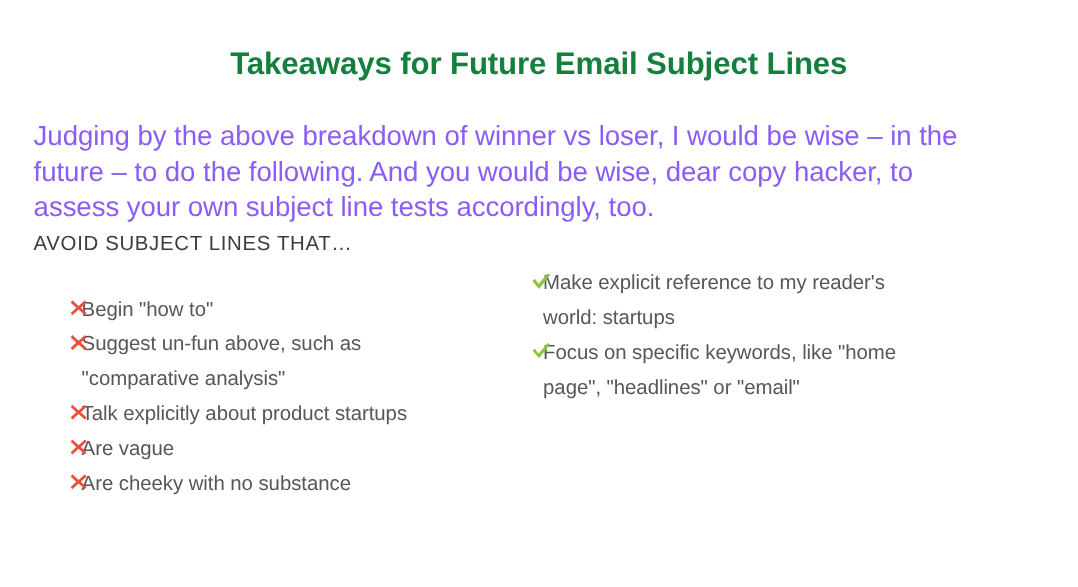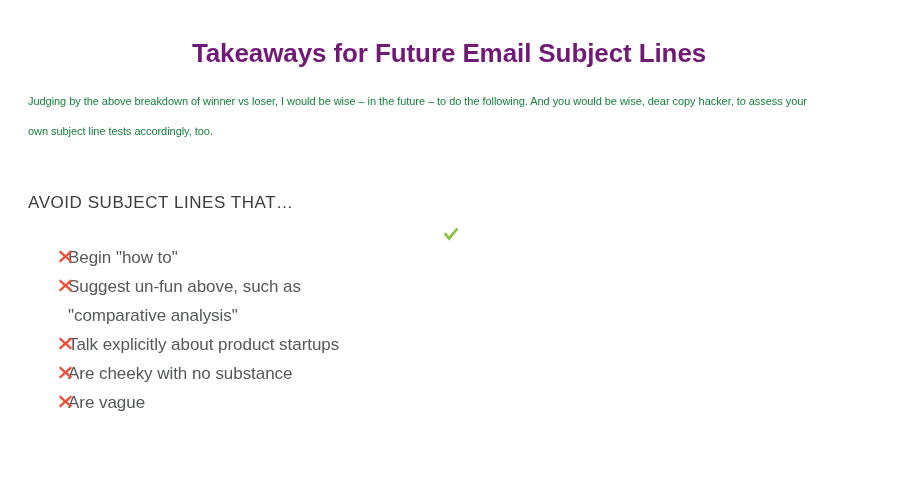--- a/index.html
+++ b/index.html
@@ -24,34 +24,34 @@
 
   
   .title {
     position: absolute;
     top: 20px;
     left: 0;
     width: 898px;
     text-align: center;
     font-size: 26px;
     font-weight: bold;
-    color: #701a75;
+    color: #15803d;
     letter-spacing: -0.1px;
     line-height: 32px;
     white-space: nowrap;
   }
 
   
   .intro {
     position: absolute;
     top: 76px;
     left: 28px;
     width: 800px;
-    font-size: 11px;
-    color: #15803d;
+    font-size: 23px;
+    color: #8b5cf6;
     line-height: 29.5px;
     letter-spacing: -0.05px;
   }
 
   
   .columns {
     position: absolute;
     top: 192px;
     left: 0;
     width: 754px;
@@ -132,38 +132,43 @@
             </span><span>Suggest un-fun above, such as "comparative analysis"</span></li>
           <li class="list-item"><span class="mark">
               <svg width="15" height="15" viewBox="0 0 15 15" aria-hidden="true">
                 <path d="M2.2 1.2 L7.5 6.0 L12.8 1.2 L14.0 3.2 L9.4 7.5 L14.0 11.8 L12.8 13.8 L7.5 9.0 L2.2 13.8 L1.0 11.8 L5.6 7.5 L1.0 3.2 Z" fill="#e8503a"></path>
               </svg>
             </span><span>Talk explicitly about product startups</span></li>
           <li class="list-item"><span class="mark">
               <svg width="15" height="15" viewBox="0 0 15 15" aria-hidden="true">
                 <path d="M2.2 1.2 L7.5 6.0 L12.8 1.2 L14.0 3.2 L9.4 7.5 L14.0 11.8 L12.8 13.8 L7.5 9.0 L2.2 13.8 L1.0 11.8 L5.6 7.5 L1.0 3.2 Z" fill="#e8503a"></path>
               </svg>
-            </span><span>Are cheeky with no substance</span></li>
+            </span><span>Are vague</span></li>
           <li class="list-item"><span class="mark">
               <svg width="15" height="15" viewBox="0 0 15 15" aria-hidden="true">
                 <path d="M2.2 1.2 L7.5 6.0 L12.8 1.2 L14.0 3.2 L9.4 7.5 L14.0 11.8 L12.8 13.8 L7.5 9.0 L2.2 13.8 L1.0 11.8 L5.6 7.5 L1.0 3.2 Z" fill="#e8503a"></path>
               </svg>
-            </span><span>Are vague</span></li>
+            </span><span>Are cheeky with no substance</span></li>
         </ul>
     </div>
 
     <div class="col col-right">
       <ul class="list" id="write-test-list">
           <li class="list-item"><span class="mark">
               <svg width="16" height="15" viewBox="0 0 16 15" aria-hidden="true">
                 <path d="M0.8 7.2 L2.6 5.6 L5.9 9.6 L13.4 0.9 L15.4 2.1 L6.2 13.6 Z" fill="#8cc63f"></path>
               </svg>
             </span></li>
           <li class="list-item"><span class="mark">
               <svg width="16" height="15" viewBox="0 0 16 15" aria-hidden="true">
                 <path d="M0.8 7.2 L2.6 5.6 L5.9 9.6 L13.4 0.9 L15.4 2.1 L6.2 13.6 Z" fill="#8cc63f"></path>
               </svg>
-            </span></li>
+            </span><span>Make explicit reference to my reader's world: startups</span></li>
+          <li class="list-item"><span class="mark">
+              <svg width="16" height="15" viewBox="0 0 16 15" aria-hidden="true">
+                <path d="M0.8 7.2 L2.6 5.6 L5.9 9.6 L13.4 0.9 L15.4 2.1 L6.2 13.6 Z" fill="#8cc63f"></path>
+              </svg>
+            </span><span>Focus on specific keywords, like "home page", "headlines" or "email"</span></li>
         </ul>
     </div>
 
   </div>
 </div>
 
 </body></html>

